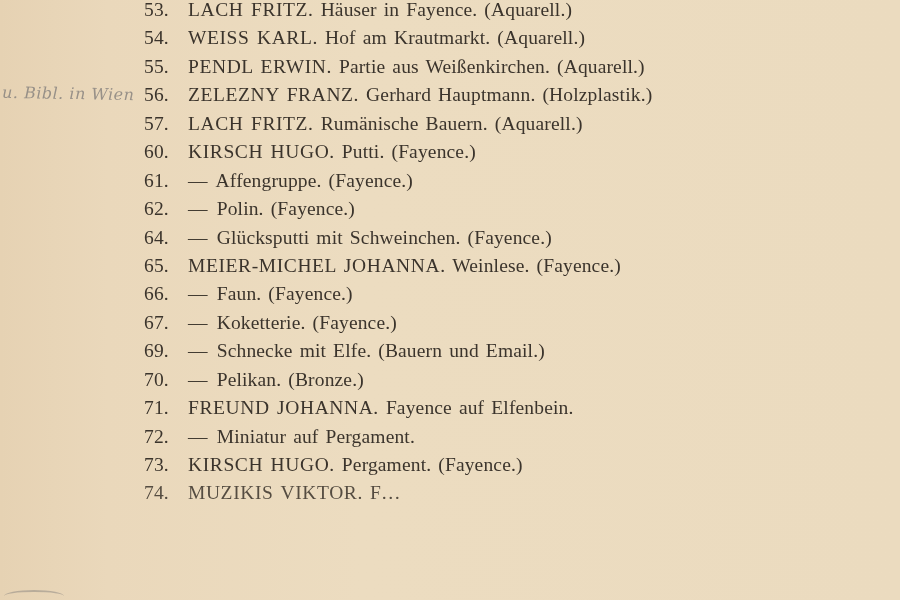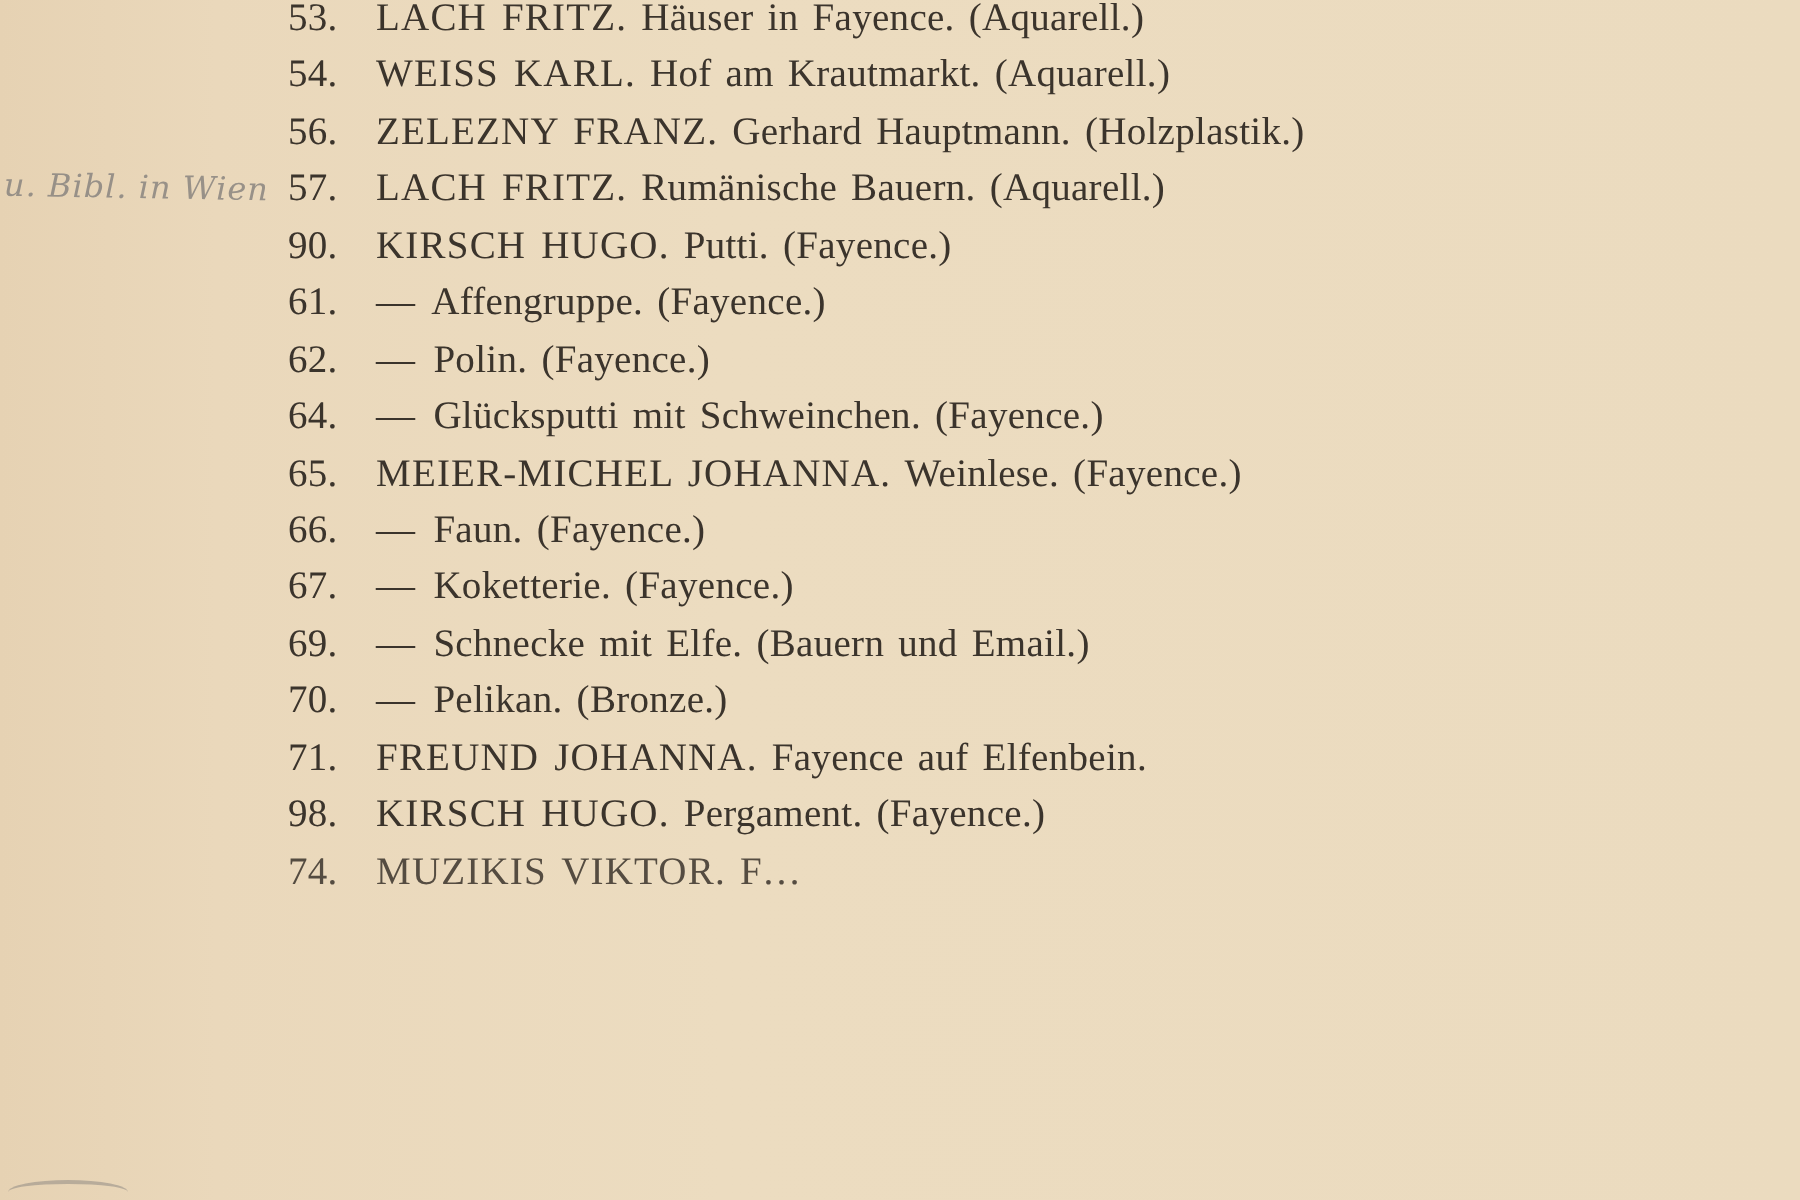--- a/index.html
+++ b/index.html
@@ -83,27 +83,30 @@
   <div class="annotation-bottom"></div>
 
   <ul class="catalog-list">
     <li class="entry">
       <span class="num">53.</span><span class="artist">LACH FRITZ.</span> <span>Häuser in Fayence.</span> <span>(Aquarell.)</span>
     </li>
     <li class="entry">
       <span class="num">54.</span><span class="artist">WEISS KARL.</span> <span>Hof am Krautmarkt.</span> <span>(Aquarell.)</span>
     </li>
     <li class="entry">
+      <span class="num">55.</span><span class="artist">PENDL ERWIN.</span> <span>Partie aus Weißenkirchen.</span> <span>(Aquarell.)</span>
+    </li>
+    <li class="entry">
       <span class="num">56.</span><span class="artist">ZELEZNY FRANZ.</span> <span>Gerhard Hauptmann.</span> <span>(Holzplastik.)</span>
     </li>
     <li class="entry">
       <span class="num">57.</span><span class="artist">LACH FRITZ.</span> <span>Rumänische Bauern.</span> <span>(Aquarell.)</span>
     </li>
     <li class="entry">
-      <span class="num">90.</span><span class="artist">KIRSCH HUGO.</span> <span>Putti.</span> <span>(Fayence.)</span>
+      <span class="num">60.</span><span class="artist">KIRSCH HUGO.</span> <span>Putti.</span> <span>(Fayence.)</span>
     </li>
     <li class="entry">
       <span class="num">61.</span><span class="dash">—</span> <span>Affengruppe.</span> <span>(Fayence.)</span>
     </li>
     <li class="entry">
       <span class="num">62.</span><span class="dash">—</span> <span>Polin.</span> <span>(Fayence.)</span>
     </li>
     <li class="entry">
       <span class="num">64.</span><span class="dash">—</span> <span>Glücksputti mit Schweinchen.</span> <span>(Fayence.)</span>
     </li>
@@ -119,19 +122,22 @@
     <li class="entry">
       <span class="num">69.</span><span class="dash">—</span> <span>Schnecke mit Elfe.</span> <span>(Bauern und Email.)</span>
     </li>
     <li class="entry">
       <span class="num">70.</span><span class="dash">—</span> <span>Pelikan.</span> <span>(Bronze.)</span>
     </li>
     <li class="entry">
       <span class="num">71.</span><span class="artist">FREUND JOHANNA.</span> <span>Fayence auf Elfenbein.</span>
     </li>
     <li class="entry">
-      <span class="num">98.</span><span class="artist">KIRSCH HUGO.</span> <span>Pergament.</span> <span>(Fayence.)</span>
+      <span class="num">72.</span><span class="dash">—</span> <span>Miniatur auf Pergament.</span>
+    </li>
+    <li class="entry">
+      <span class="num">73.</span><span class="artist">KIRSCH HUGO.</span> <span>Pergament.</span> <span>(Fayence.)</span>
     </li>
     <li class="entry partial">
       <span class="num">74.</span><span class="artist">MUZIKIS VIKTOR.</span> <span>F…</span>
     </li>
   </ul>
 </div>
 
 </body></html>

